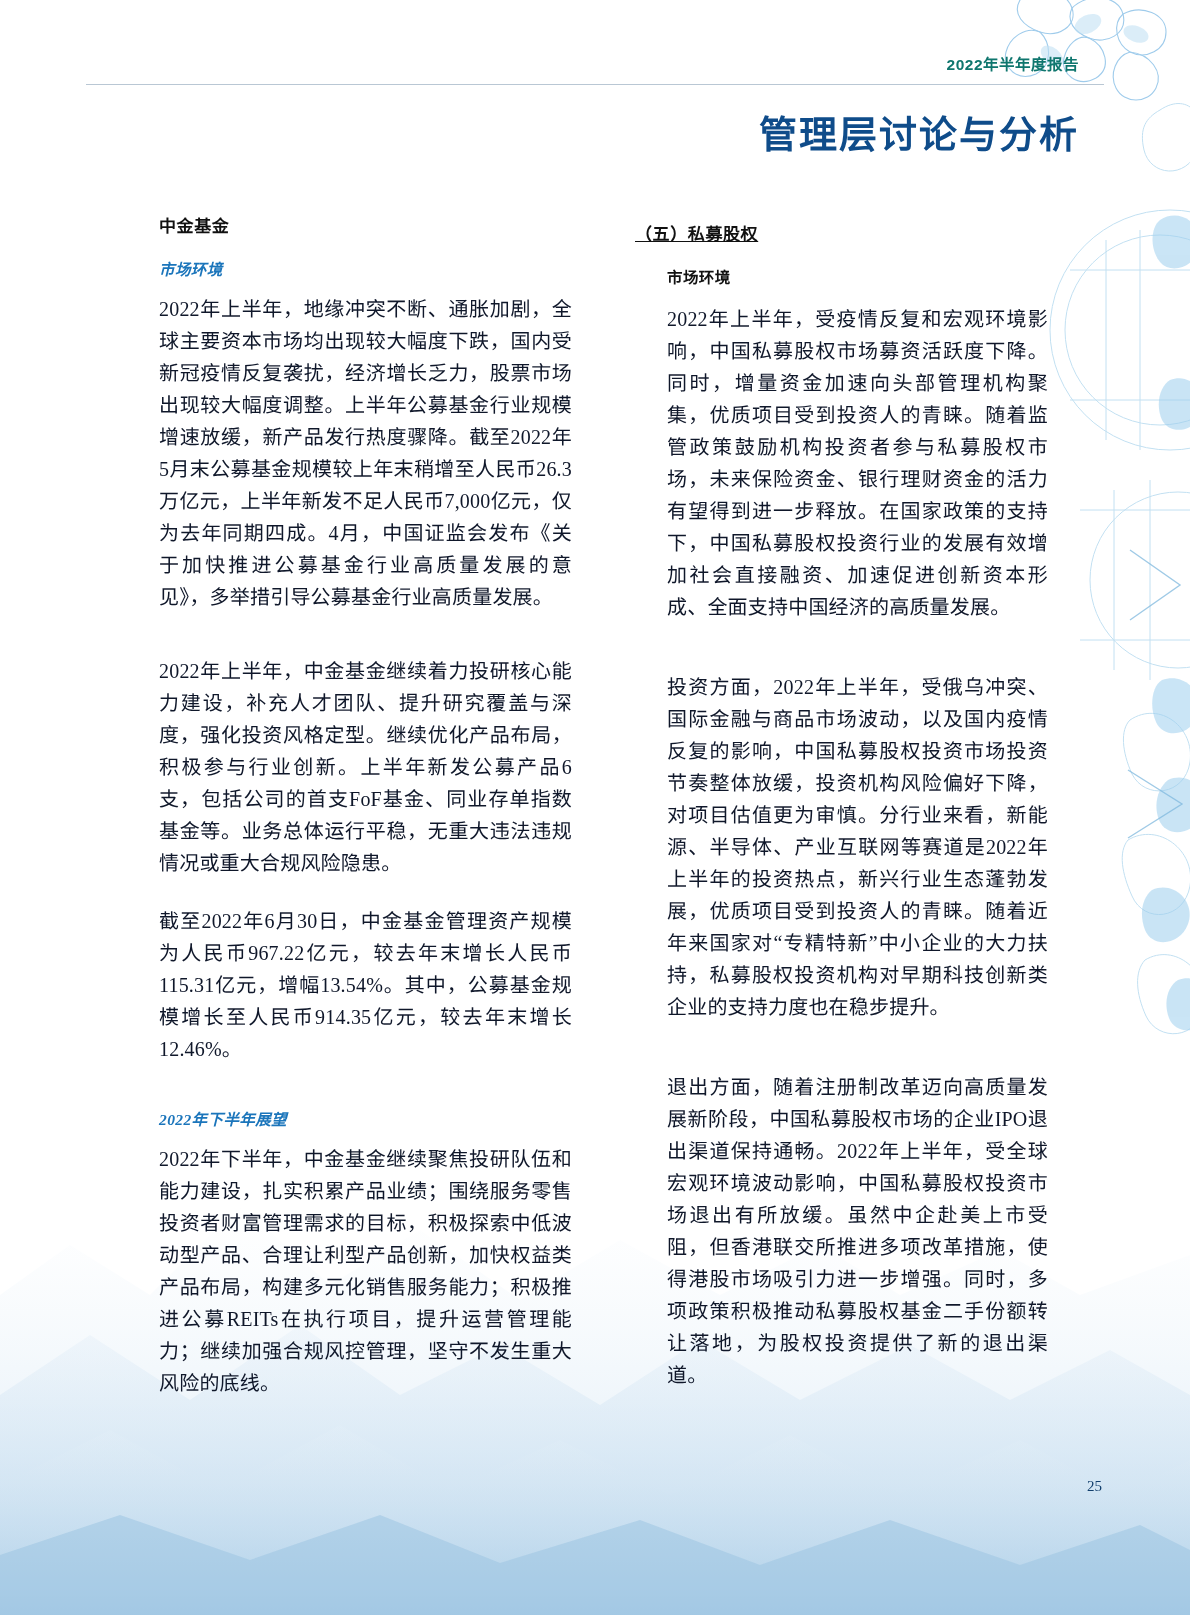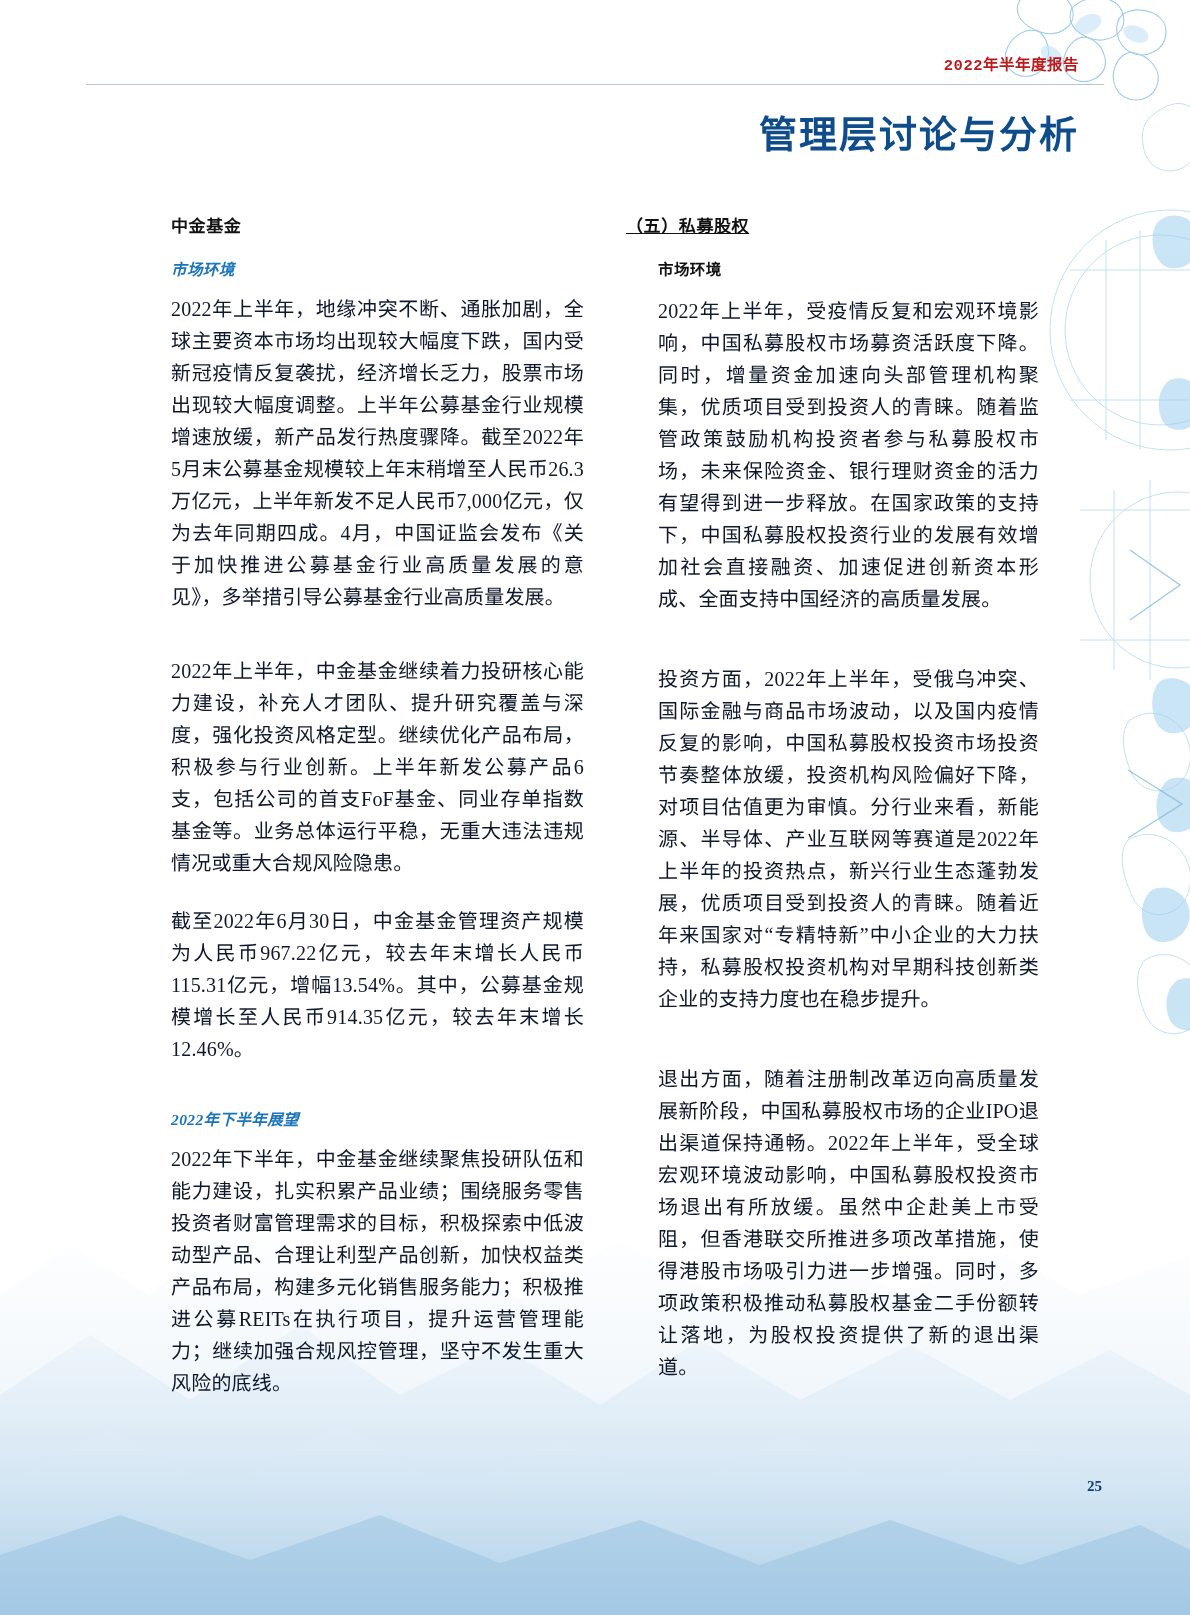--- a/index.html
+++ b/index.html
@@ -53,23 +53,23 @@
     left: 86px;
     right: 86px;
     height: 40px;
   }
   .header-label {
     position: absolute;
     right: 25px;
     top: 6px;
     font-size: 15.5px;
     font-weight: bold;
-    color: #b91c1c;
+    color: #0f766e;
     letter-spacing: .5px;
-    font-family: Liberation Mono, monospace;
+    font-family: Liberation Sans, sans-serif;
   }
   .header-rule {
     position: absolute;
     left: 0;
     right: 0;
     top: 38px;
     height: 1px;
     background: #b9c7d4;
   }
 
@@ -82,24 +82,25 @@
     color: #0f4c8a;
     letter-spacing: 2px;
     font-family: "Liberation Serif", serif;
     white-space: nowrap;
   }
 
   
   .columns {
     position: absolute;
     top: 212px;
-    left: 171px;
+    left: 159px;
     width: 900px;
     display: flex;
-    gap: 42px;
+    gap: 63px;
+    align-items: center;
   }
   .col {
     width: 413px;
   }
 
   h3.section-head {
     font-size: 17px;
     font-weight: bold;
     color: #111111;
     margin: 0 0 20px 0;
@@ -140,21 +141,21 @@
   }
   .spacer-16 { height: 16px; }
   .spacer-22 { height: 22px; }
 
   
   .page-number {
     position: absolute;
     right: 88px;
     bottom: 120px;
     font-size: 15px;
-    font-weight: bold;
+    font-weight: normal;
     color: #123f6d;
   }
 </style>
 </head>
 <body>
 
 <div class="page-bg">
 
   <svg class="floral-top" viewBox="0 0 230 120" preserveAspectRatio="none">
     <g fill="none" stroke="#8fc3e8" stroke-width="1.1" opacity=".85">

